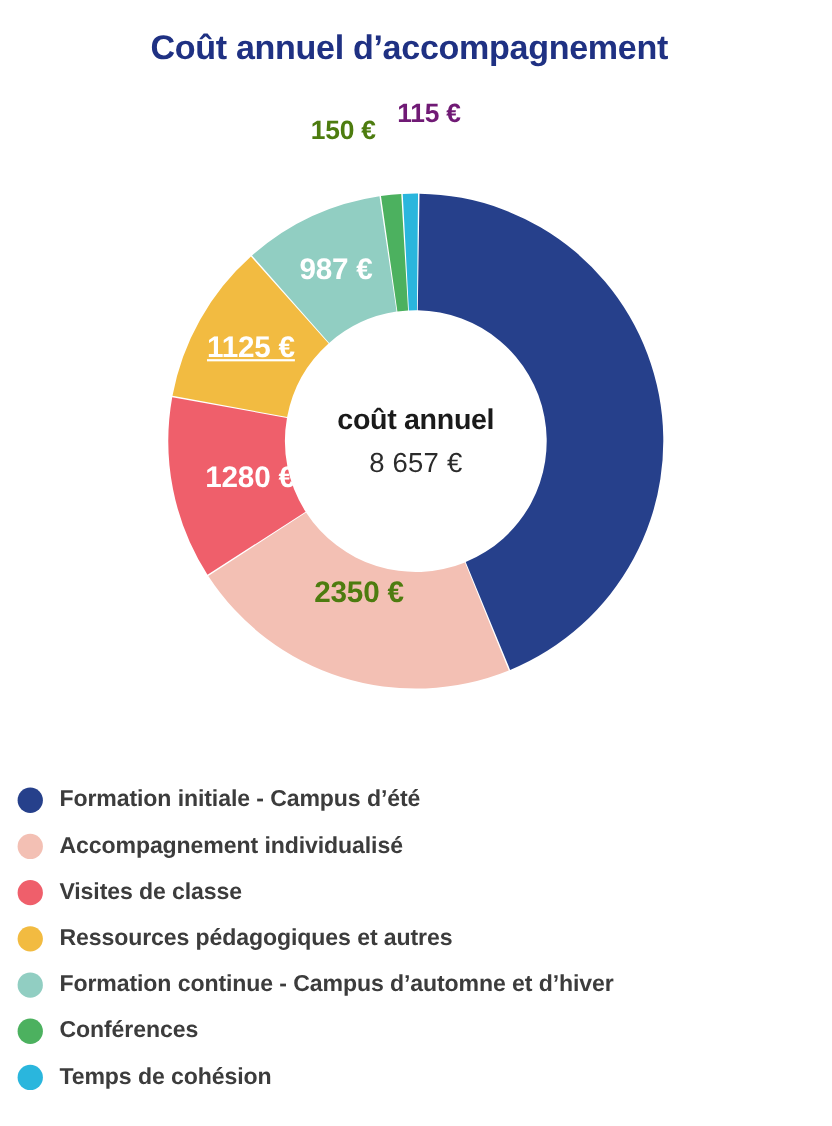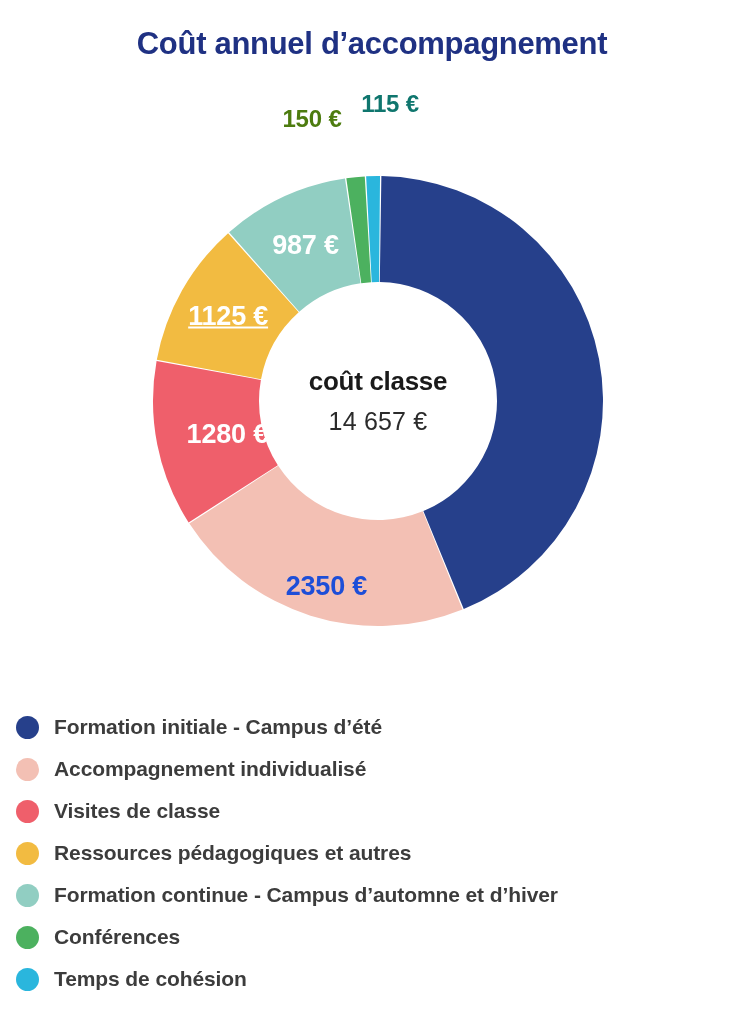--- a/index.html
+++ b/index.html
@@ -120,32 +120,32 @@
           <path d="M 462.5074827224952 538.5269415780781 A 225 225 0 0 1 189.34199989808243 452.60978344954725 L 278.22087994609694 394.84695213553834 A 119 119 0 0 0 422.6950686398975 440.28758243462795 Z" fill="#f3c0b4"></path>
           <path d="M 188.6097414451437 451.47563527113033 A 225 225 0 0 1 156.56931300877216 290.081948211456 L 260.8877699913062 308.88778594294786 A 119 119 0 0 0 277.8335965865427 394.24711376562004 Z" fill="#ef5f6b"></path>
           <path d="M 156.81280562286477 288.75409058377556 A 225 225 0 0 1 228.09558694905022 162.2094551297653 L 298.7172215419421 241.25744515752032 A 119 119 0 0 0 261.01655052942624 308.1854967976413 Z" fill="#f2bb41"></path>
           <path d="M 229.10502244916302 161.31305426875574 A 225 225 0 0 1 344.9906907201286 107.43453659458797 L 360.54174309197913 212.28759935447096 A 119 119 0 0 0 299.2511007620018 240.78334870214192 Z" fill="#91cec2"></path>
           <path d="M 346.3266696540034 107.24048809356452 A 225 225 0 0 1 364.7771647620028 105.38887688213484 L 371.0065893630148 211.20567266210688 A 119 119 0 0 0 361.24832750589513 212.1849692583741 Z" fill="#4cb15f"></path>
           <path d="M 366.12506142504446 105.3135833348152 A 225 225 0 0 1 380.02497266261054 105.0091124384908 L 379.07098554155846 211.00481946746845 A 119 119 0 0 0 371.71947693146797 211.16585074152448 Z" fill="#2ab6dd"></path>
         </g>
     </svg>
 
     <div class="center-label">
-      <div class="center-title">coût classe</div>
-      <div class="center-value">14 657 €</div>
+      <div class="center-title">coût annuel</div>
+      <div class="center-value">8 657 €</div>
     </div>
 
     <div id="slice-labels">
         <div class="slice-label" style="color: rgb(255, 255, 255); font-size: 27px; left: 546px; top: 120px; transform: translate(-50%, -50%);">4650 €</div>
-        <div class="slice-label" style="color: #1d4ed8; font-size: 27px; left: 326.394px; top: 515px; transform: translate(-50%, -50%); text-align: center;">2350 €</div>
+        <div class="slice-label" style="color: #4d7c0f; font-size: 27px; left: 326.394px; top: 468px; transform: translate(-50%, -50%); text-align: center;">2350 €</div>
         <div class="slice-label" style="color: rgb(255, 255, 255); font-size: 27px; left: 209.292px; top: 363.492px; transform: translate(-50%, -50%); margin-left: 18px;">1280 €</div>
         <div class="slice-label" style="color: rgb(255, 255, 255); font-size: 27px; left: 228.14px; top: 245.584px; transform: translate(-50%, -50%); text-decoration: underline;">1125 €</div>
         <div class="slice-label" style="color: rgb(255, 255, 255); font-size: 27px; left: 305.486px; top: 174.033px; transform: translate(-50%, -50%);">987 €</div>
         <div class="slice-label" style="color: #4d7c0f; font-size: 24px; left: 312px; top: 48px; transform: translate(-50%, -50%);">150 €</div>
-        <div class="slice-label" style="color: #0f766e; font-size: 24px; left: 390px; top: 33px; transform: translate(-50%, -50%);">115 €</div>
+        <div class="slice-label" style="color: #701a75; font-size: 24px; left: 390px; top: 33px; transform: translate(-50%, -50%);">115 €</div>
       </div>
   </div>
 
   <div class="legend" id="legend">
       <div class="legend-item">
         <span class="legend-swatch" style="background: rgb(38, 64, 139);"></span>
         <span class="legend-text">Formation initiale - Campus d’été</span>
       </div>
       <div class="legend-item">
         <span class="legend-swatch" style="background: rgb(243, 192, 180);"></span>

